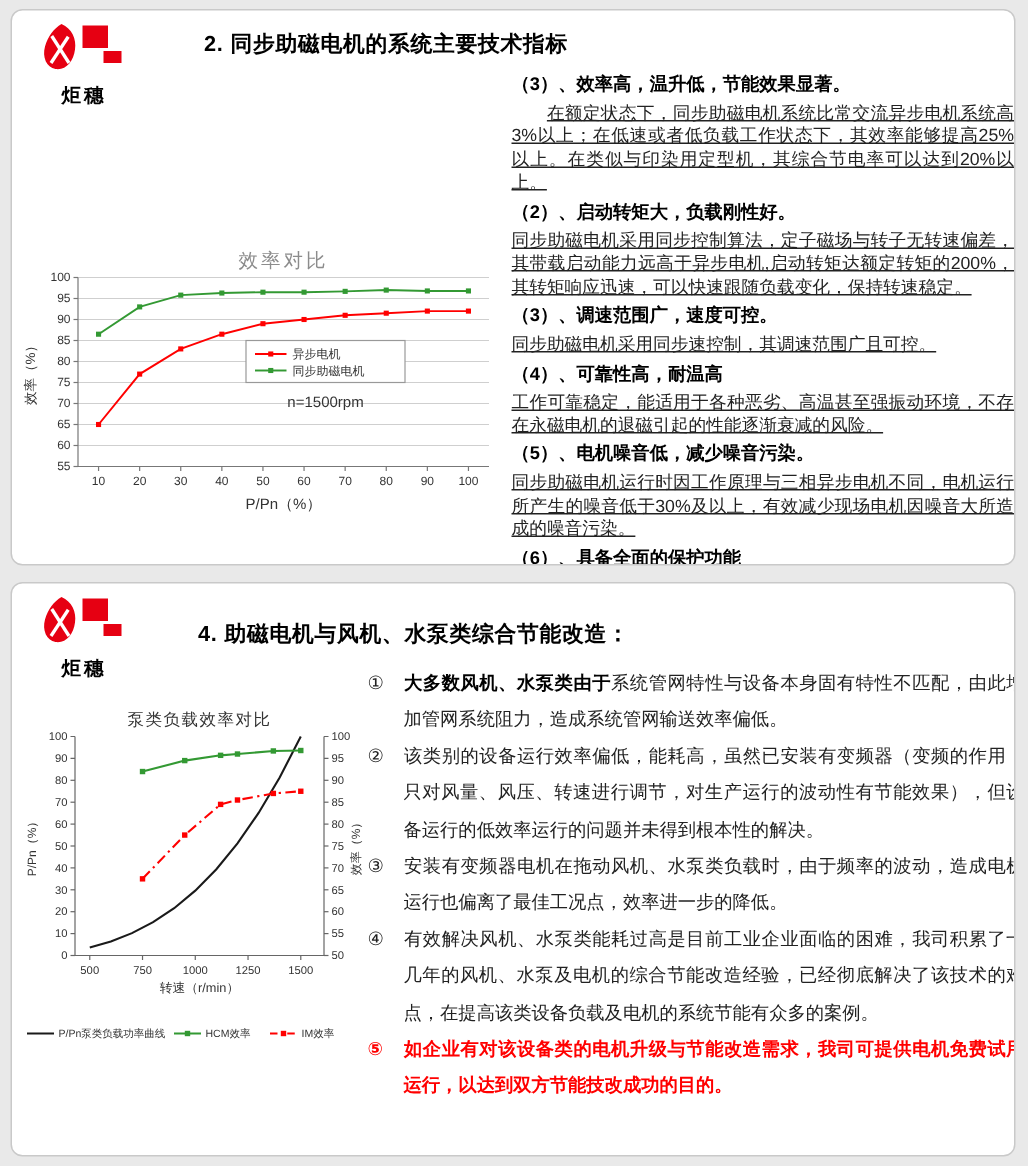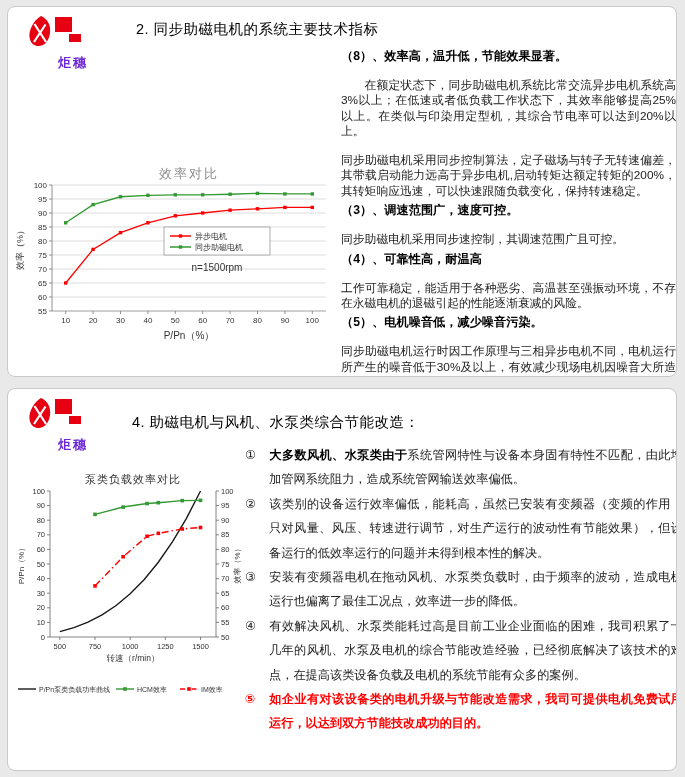--- a/index.html
+++ b/index.html
@@ -15,35 +15,35 @@
     position:absolute; left:7px; width:670px;
     background:#ffffff;
     border:1px solid #c9c9c9;
     border-radius:8px;
     overflow:hidden;
   }
   #panel1 { top:6px;  height:371px; }
   #panel2 { top:388px; height:383px; }
 
   .logo { position:absolute; left:16px; top:8px; width:64px; text-align:center; }
-  .logo-text { font-weight:bold; font-size:13px; letter-spacing:2px; color:#6d28d9; margin-top:1px;text-align:right; }
+  .logo-text { font-weight:bold; font-size:13px; letter-spacing:2px; color:#000000; margin-top:1px; }
 
   .panel-title {
-    position:absolute; font-weight:normal; color:#000;
+    position:absolute; font-weight:bold; color:#000;
     font-size:14.5px; letter-spacing:0.5px; white-space:nowrap;
   }
   #panel1 .panel-title { left:128px; top:13px; }
   #panel2 .panel-title { left:124px; top:24px; }
 
   .textcol1 {
     position:absolute; left:333px; top:38px; width:335px;
     font-size:11.8px; line-height:1.31; color:#222;
   }
   .sec-h { font-weight:bold; font-size:12.2px; margin-top:4px; color:#000; }
-  .sec-p { margin-top:13px; text-align:justify; }
+  .sec-p { margin-top:3px; text-align:justify;text-decoration:underline; }
   .sec-p.indent { text-indent:2em; }
 
   .textcol2 {
     position:absolute; left:237px; top:54px; width:438px;
     font-size:12.2px; line-height:2.0; color:#222;
   }
   .num-item { padding-left:24px; text-align:justify; }
   .num-item .num { display:inline-block; width:24px; margin-left:-24px; }
   .num-item.red { color:#ff0000; font-weight:bold; }
   .num-item b { font-weight:bold; color:#000;margin-top:37px; }
@@ -152,22 +152,23 @@
         <rect x="164.8" y="69.3" width="3.4" height="3.4" fill="#ff0000"></rect>
         <text x="181" y="73.8" font-size="8" fill="#333">异步电机</text>
         <line x1="156" x2="177" y1="82" y2="82" stroke="#339933" stroke-width="1.3"></line>
         <rect x="164.8" y="80.3" width="3.4" height="3.4" fill="#339933"></rect>
         <text x="181" y="84.8" font-size="8" fill="#333">同步助磁电机</text>
         <text x="203" y="106" text-anchor="middle" font-size="10" fill="#333" font-family="&quot;DejaVu Sans Mono&quot;,monospace">n=1500rpm</text>
       </svg>
   </div>
 
   <div class="textcol1">
-      <div class="sec-h">（8）、效率高，温升低，节能效果显著。</div>
+      <div class="sec-h">（3）、效率高，温升低，节能效果显著。</div>
       <div class="sec-p indent">在额定状态下，同步助磁电机系统比常交流异步电机系统高3%以上；在低速或者低负载工作状态下，其效率能够提高25%以上。在类似与印染用定型机，其综合节电率可以达到20%以上。</div>
+      <div class="sec-h">（2）、启动转矩大，负载刚性好。</div>
       <div class="sec-p">同步助磁电机采用同步控制算法，定子磁场与转子无转速偏差，其带载启动能力远高于异步电机,启动转矩达额定转矩的200%，其转矩响应迅速，可以快速跟随负载变化，保持转速稳定。</div>
       <div class="sec-h">（3）、调速范围广，速度可控。</div>
       <div class="sec-p">同步助磁电机采用同步速控制，其调速范围广且可控。</div>
       <div class="sec-h">（4）、可靠性高，耐温高</div>
       <div class="sec-p">工作可靠稳定，能适用于各种恶劣、高温甚至强振动环境，不存在永磁电机的退磁引起的性能逐渐衰减的风险。</div>
       <div class="sec-h">（5）、电机噪音低，减少噪音污染。</div>
       <div class="sec-p">同步助磁电机运行时因工作原理与三相异步电机不同，电机运行所产生的噪音低于30%及以上，有效减少现场电机因噪音大所造成的噪音污染。</div>
       <div class="sec-h">（6）、具备全面的保护功能</div>
       <div class="sec-p">所配套的驱动器具备国内领先的同步助磁电机无位置传感器控制技术，具备了全面的保护功能（过压、欠压、过流、短路、过载等）。</div>
     </div>

